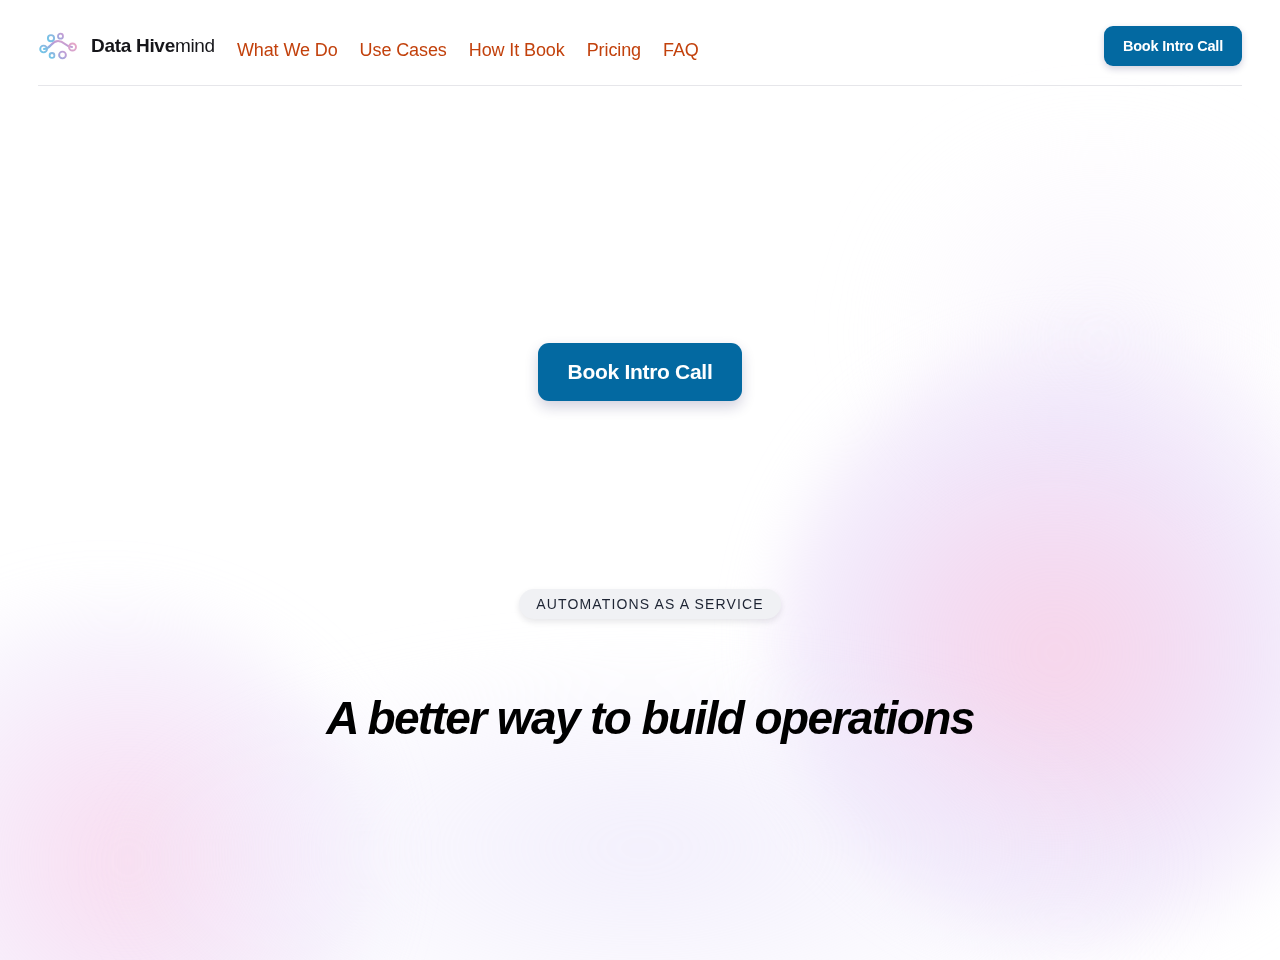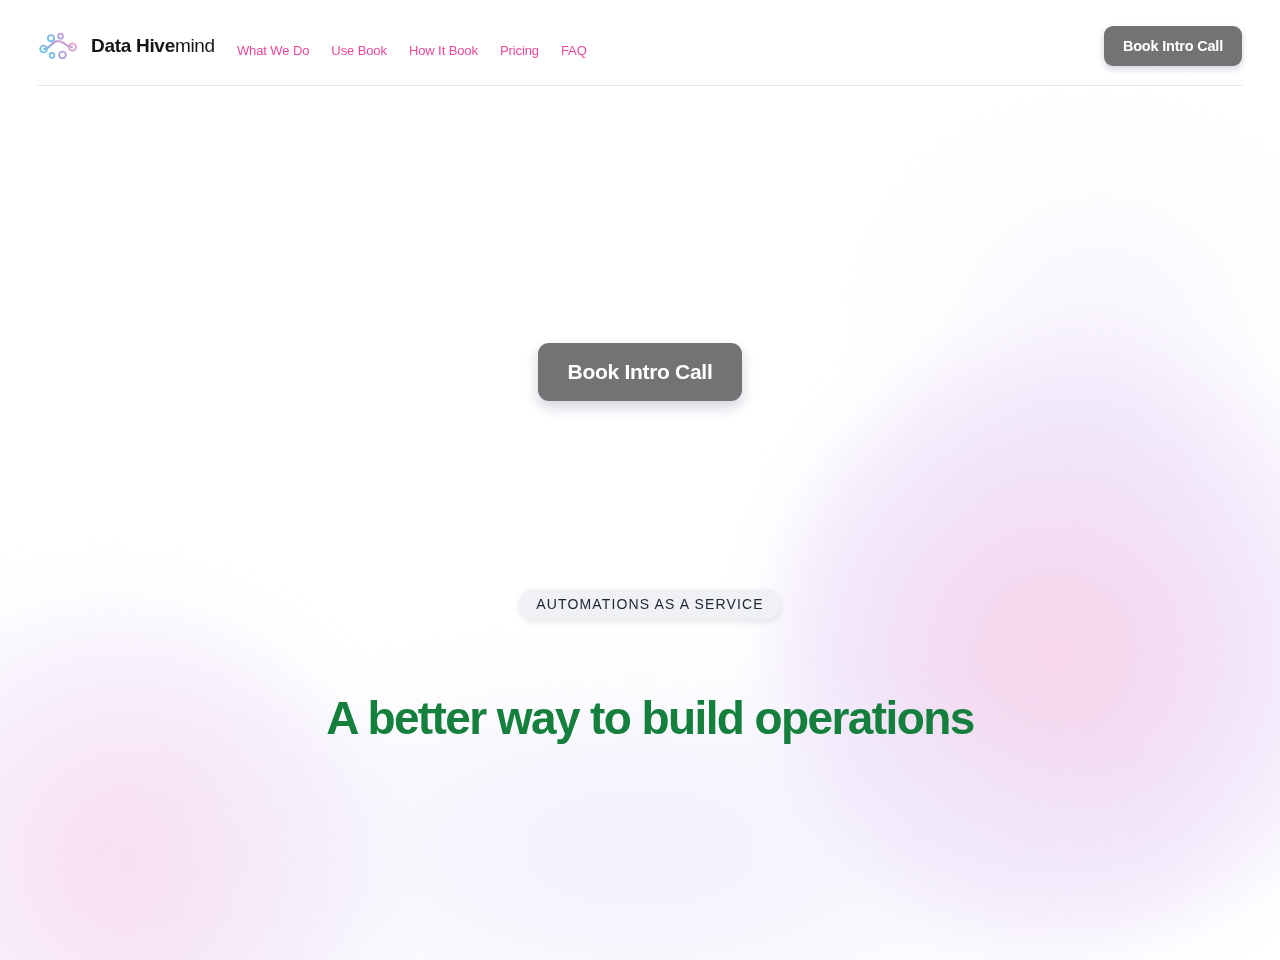--- a/index.html
+++ b/index.html
@@ -125,35 +125,35 @@
   .brand-text .b-strong { font-weight: 700; }
   .brand-text .b-light  { font-weight: 400; }
 
   nav.main-nav {
     display: flex;
     align-items: center;
     gap: 22px;
   }
 
   nav.main-nav a {
-    font-size: 13px;
-    color: #ec4899;
+    font-size: 18px;
+    color: #c2410c;
     text-decoration: none;
     white-space: nowrap;
     letter-spacing: -0.1px;
     margin-top: 9px;
   }
 
   .header-cta-wrap { margin-left: auto; }
 
   .btn {
     display: inline-flex;
     align-items: center;
     justify-content: center;
-    background: #737373;
+    background: #0369a1;
     color: #ffffff;
     border: none;
     font-family: inherit;
     cursor: pointer;
     text-decoration: none;
     white-space: nowrap;
   }
 
   .btn-sm {
     height: 40px;
@@ -222,21 +222,22 @@
     letter-spacing: 1.15px;
     box-shadow: 0 3px 6px rgba(22, 22, 40, 0.10);
   }
 
   .section-title {
     margin-top: 74px;
     font-size: 46px;
     line-height: 1.1;
     font-weight: 700;
     letter-spacing: -1.6px;
-    color: #15803d;
+    color: #000000;
+    font-style: italic;
   }
 </style>
 </head>
 <body>
 
 <div class="bg-layer">
   <div class="blob blob-topright"></div>
   <div class="blob blob-right"></div>
   <div class="blob blob-left"></div>
   <div class="blob blob-bottom"></div>
@@ -272,21 +273,21 @@
         <circle cx="22.5" cy="5.2" r="2.5" fill="none" stroke="url(#gB)" stroke-width="1.8"></circle>
         <circle cx="34.5" cy="16" r="3.5" fill="none" stroke="url(#gC)" stroke-width="1.9"></circle>
         <circle cx="14" cy="24.4" r="2.4" fill="none" stroke="url(#gA)" stroke-width="1.8"></circle>
         <circle cx="24.5" cy="24" r="3.4" fill="none" stroke="url(#gB)" stroke-width="1.9"></circle>
       </svg>
       <span class="brand-text"><span class="b-strong">Data Hive</span><span class="b-light">mind</span></span>
     </a>
 
     <nav class="main-nav">
       <a href="#">What We Do</a>
-      <a href="#">Use Book</a>
+      <a href="#">Use Cases</a>
       <a href="#">How It Book</a>
       <a href="#">Pricing</a>
       <a href="#">FAQ</a>
     </nav>
 
     <div class="header-cta-wrap">
       <a class="btn btn-sm" href="#">Book Intro Call</a>
     </div>
 
   </div>

